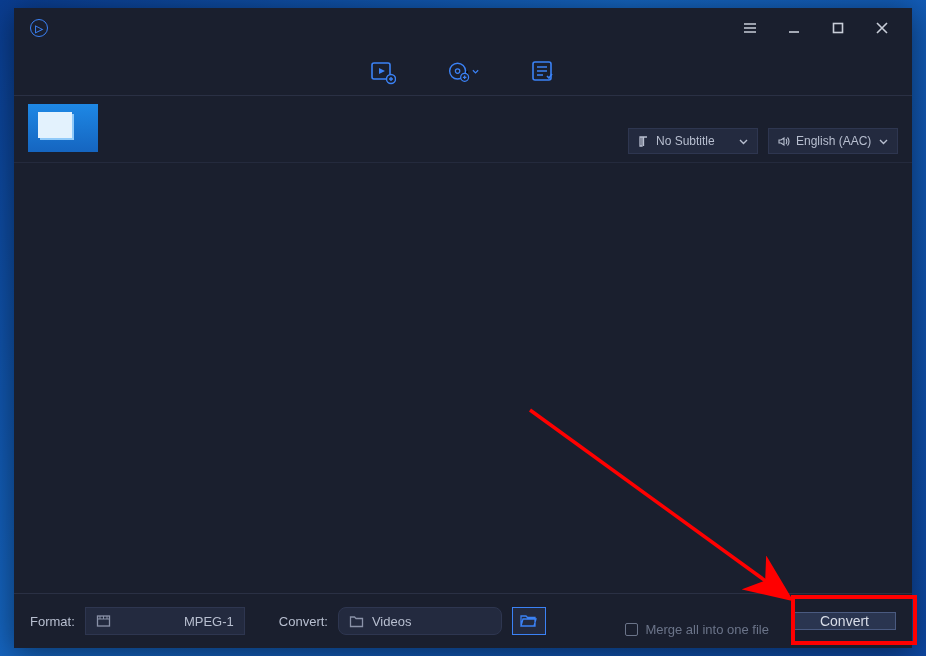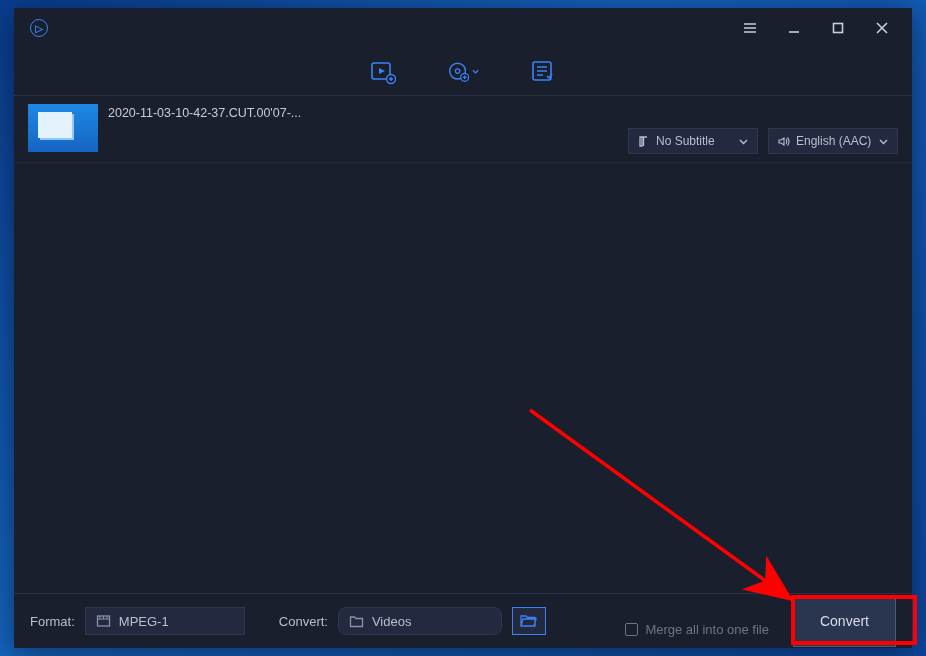--- a/index.html
+++ b/index.html
@@ -144,21 +144,21 @@
   .bb-select {
     height: 28px;
     background: #232a3f;
     border: 1px solid #2e3650;
     display: flex;
     align-items: center;
     padding: 0 10px;
     gap: 8px;
     cursor: pointer;
   }
-  .bb-select.format { width: 160px; }
+  .bb-select.format { width: 160px; justify-content: space-between; }
   .bb-select.output { width: 164px; border-radius: 8px; }
   .bb-select svg { width: 15px; height: 15px; }
   .browse-btn {
     width: 34px; height: 28px;
     background: #232a3f;
     border: 1px solid #3b82f6;
     display: flex; align-items: center; justify-content: center;
     cursor: pointer;
   }
   .browse-btn svg { width: 17px; height: 14px; color: #3b82f6; }
@@ -168,21 +168,21 @@
     cursor: pointer;
     margin-left: auto;
     margin-top: 16px;
   }
   .checkbox .box {
     width: 13px; height: 13px;
     border: 1.5px solid #6b7489;
     border-radius: 2px;
   }
   .convert-btn {
-    height: 52px;
+    height: 18px;
     padding: 0 26px;
     background: #2a3550;
     border: 1px solid #4a5a80;
     color: #d8dde8;
     font-size: 14px;
     cursor: pointer;
     margin-left: 14px;
     display: flex; align-items: center;
   }
 
@@ -261,21 +261,20 @@
         <path d="M7 8h10M7 12h10M7 16h6" stroke="currentColor" stroke-width="1.6"></path>
         <path d="M17 17l2 2 3-4" fill="none" stroke="currentColor" stroke-width="1.6"></path>
       </svg>
     </div>
   </div>
 
   <div class="file-list">
     <div class="file-row">
       <div class="thumb"></div>
       <div class="file-info">
-        <div class="file-name">2020-11-03-10-42-37.CUT.00'07-...</div>
       </div>
       <div class="gap"></div>
       <div class="dropdown" style="min-width:130px;margin-left:8px">
         <svg class="prefix" viewBox="0 0 13 13">
             <path d="M3 2h2v9H3zM5 2h5" stroke="currentColor" stroke-width="1.3" fill="none"></path>
             <path d="M6.5 2v9" stroke="currentColor" stroke-width="1.3"></path>
           </svg>
         <span class="dd-label">No Subtitle</span>
         <svg class="chevron" viewBox="0 0 11 11">
             <path d="M2 4l3.5 3.5L9 4" fill="none" stroke="currentColor" stroke-width="1.4"></path>

